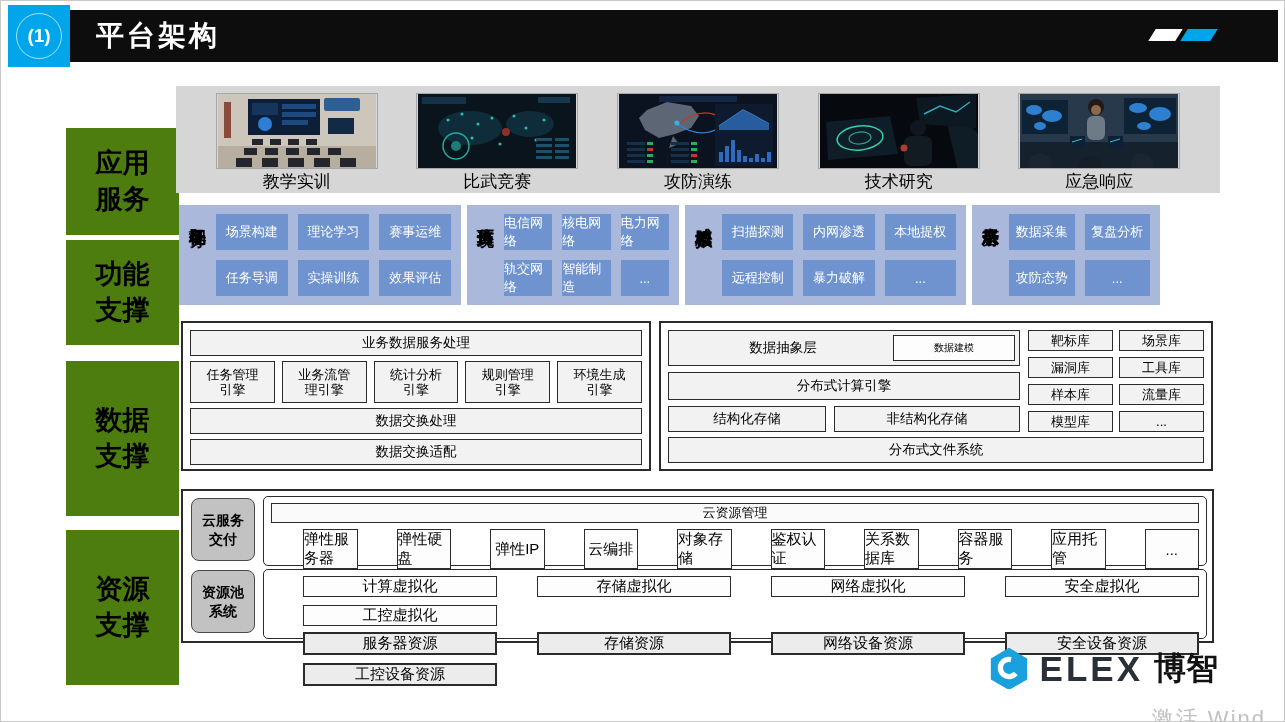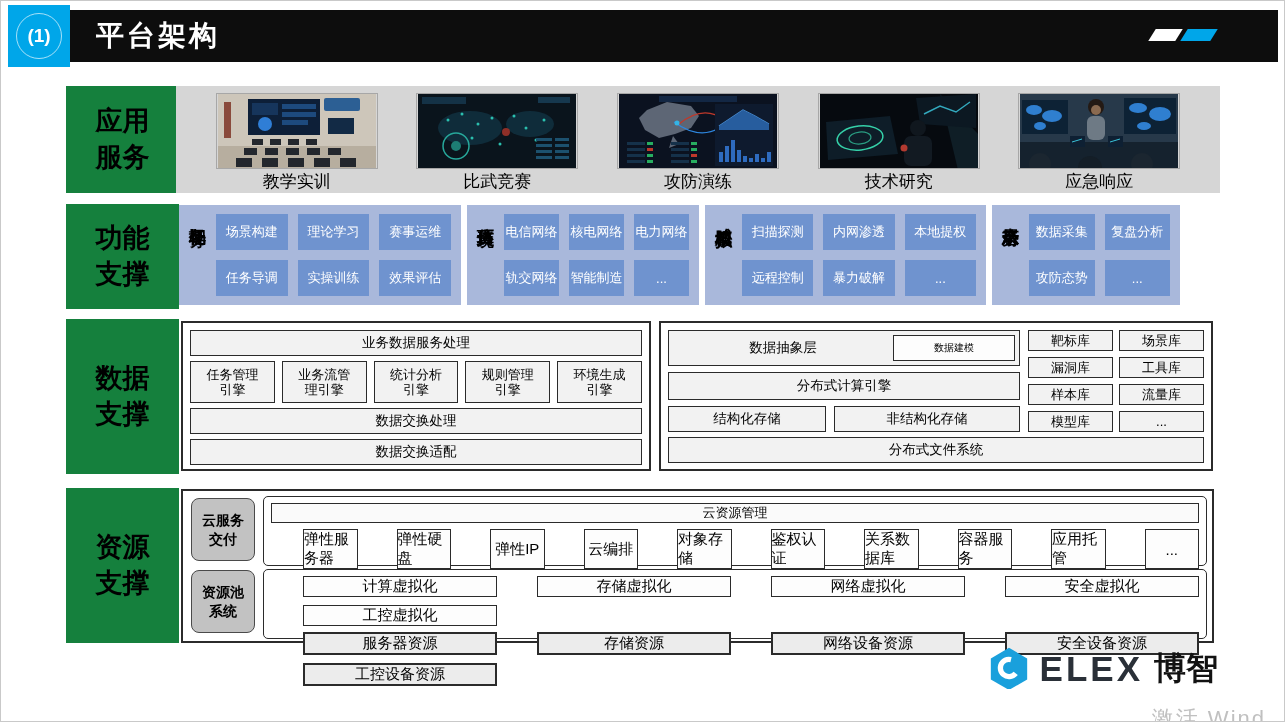--- a/index.html
+++ b/index.html
@@ -15,41 +15,41 @@
   .badge-ring { width:46px; height:46px; border:1px solid rgba(255,255,255,.65); border-radius:50%;
                 display:flex; align-items:center; justify-content:center; }
   .badge-num { color:#fff; font-weight:bold; font-size:19px; }
   .hd-title { position:absolute; left:88px; top:50%; transform:translateY(-50%);
               color:#fff; font-weight:bold; font-size:28px; letter-spacing:3px; }
   .para { position:absolute; top:19px; height:12px; transform:skewX(-32deg); }
   .para-white { right:99px; width:27px; background:#ffffff; }
   .para-blue  { right:64px; width:30px; background:#00a6e9; }
 
   
-  .side { position:absolute; left:65px; width:113px; background:#15803d; color:#000;
+  .side { position:absolute; left:65px; width:113px; background:#4d7c0f; color:#000;
           font-weight:bold; font-size:27px; line-height:1.32; text-align:center;
-          display:flex; align-items:center; justify-content:center; }
+          display:flex; align-items:center; justify-content:center;margin-top:42px; }
   .side.r1 { top:85px;  height:107px; }
-  .side.r2 { top:203px; height:105px; }
+  .side.r2 { top:197px; height:105px; }
   .side.r3 { top:318px; height:155px; }
   .side.r4 { top:487px; height:155px; }
   .preline { white-space:pre-line; }
 
   
   .apps { position:absolute; left:175px; top:85px; width:1044px; height:107px;
           background:#d6d6d6; display:flex; justify-content:space-evenly; padding-top:8px; }
   .app-item { display:flex; flex-direction:column; align-items:center; }
   .app-img { width:160px; height:76px; box-shadow:0 0 0 1px rgba(120,120,120,.5); overflow:hidden; }
   .app-img svg { display:block; }
   .app-cap { font-size:17px; color:#000; margin-top:2px; }
 
   
   .func { position:absolute; left:178px; top:204px; height:100px; display:flex; gap:6px; }
   .fpanel { background:#a9b8db; display:flex; padding:9px 10px; gap:10px; }
-  .fp1 { width:282px; } .fp2 { width:232px; } .fp3 { width:281px; } .fp4 { width:188px; }
+  .fp1 { width:282px; } .fp2 { width:212px; } .fp3 { width:281px; } .fp4 { width:188px; }
   .fvlabel { writing-mode:vertical-rl; text-orientation:upright; font-weight:bold; font-size:17px;
              color:#000; line-height:1; letter-spacing:1px; display:flex; align-items:center; }
   .fgrid { flex:1; display:grid; grid-template-rows:1fr 1fr; gap:10px; }
   .cols3 { grid-template-columns:repeat(3,1fr); }
   .cols2 { grid-template-columns:repeat(2,1fr); }
   .fchip { background:#6f93cf; color:#fff; font-size:13px;
            display:flex; align-items:center; justify-content:center; }
 
   
   .dbox { position:absolute; top:320px; height:150px; border:2px solid #2b2b2b; background:#fff;

